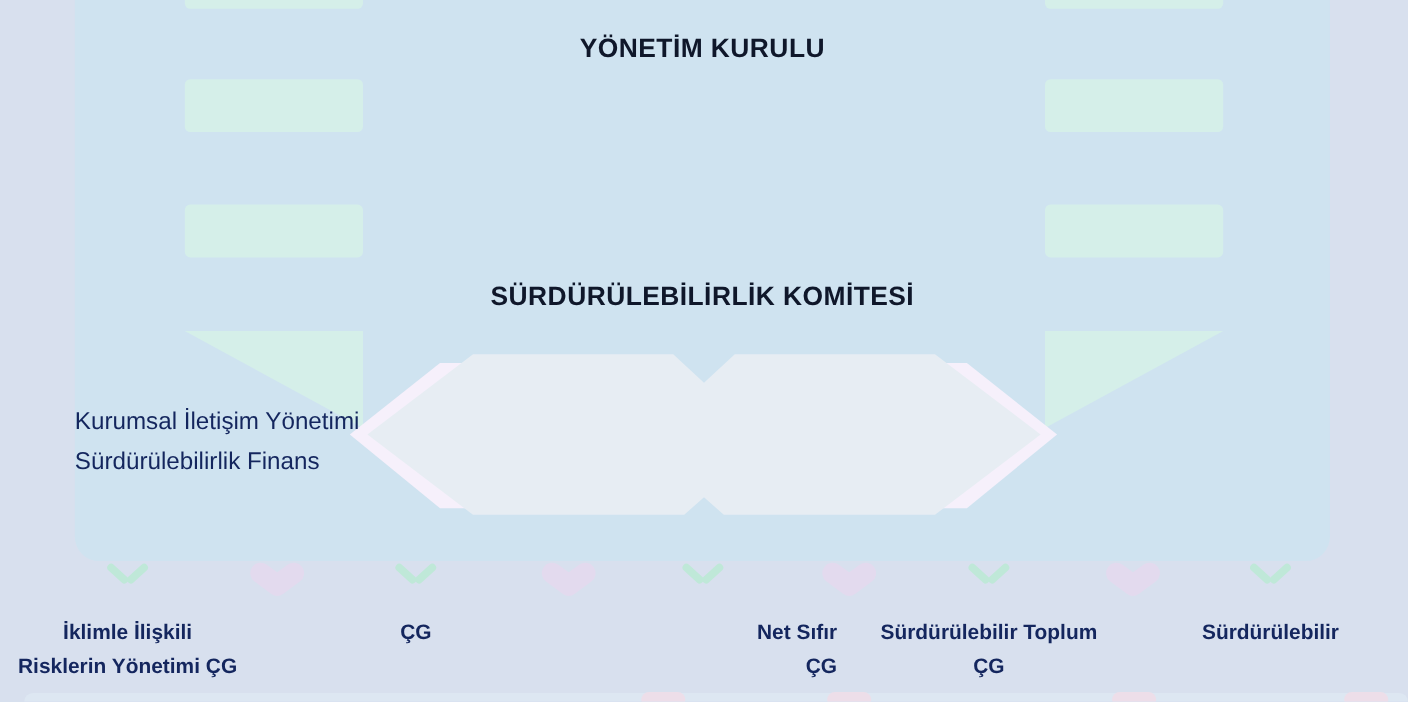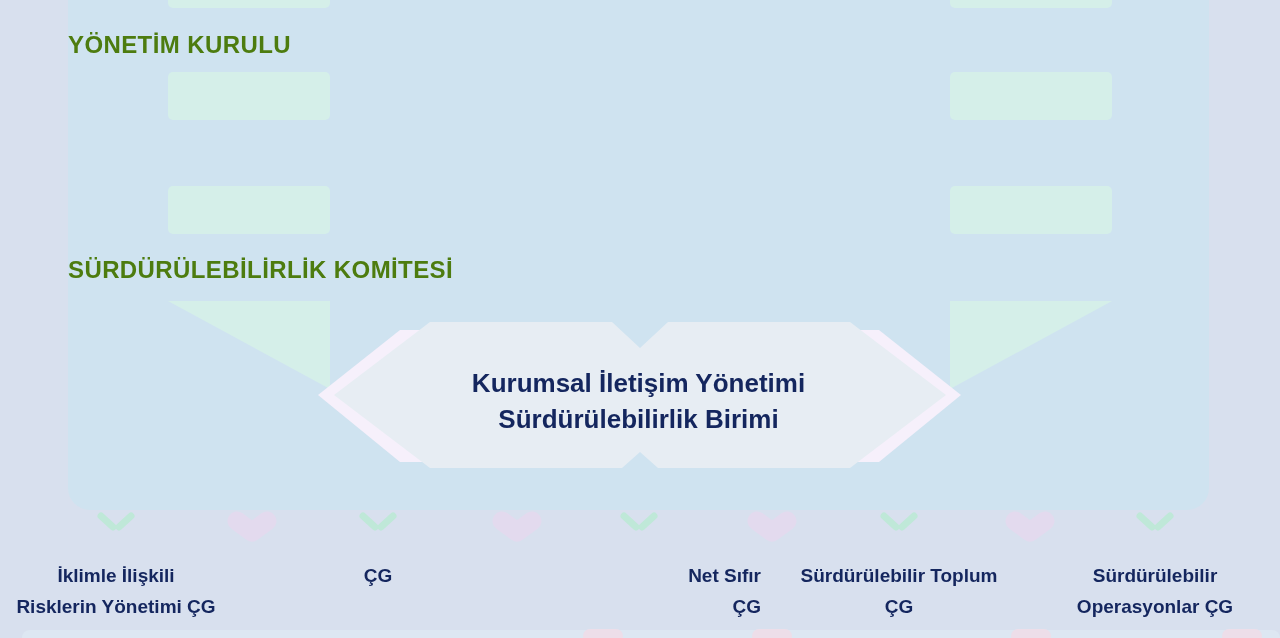--- a/index.html
+++ b/index.html
@@ -40,36 +40,36 @@
   
   .shapes{
     position:absolute;left:0;top:0;
     width:1280px;height:638px;
     pointer-events:none;
   }
   
   .lvl{
     position:absolute;
     left:68px;width:1141px;
+    text-align:center;
     font-weight:700;
     font-size:24px;
     letter-spacing:.4px;
     line-height:28px;
-    color:#4d7c0f;
+    color:#0f172a;
   }
   .lvl-board{top:31px;}
   .lvl-exec{top:145px;}
   .lvl-comm{top:256px;}
   
   .banner-text{
     position:absolute;
     left:68px;width:1141px;
-    text-align:center;
-    font-weight:700;
-    font-size:26px;
+    font-weight:400;
+    font-size:22px;
     line-height:28px;
     color:#14265e;
   }
   .banner-line1{top:369px;}
   .banner-line2{top:405px;}
   
   .wg{
     position:absolute;
     top:560px;
     width:244px;
@@ -129,35 +129,34 @@
       <rect x="752" y="629" width="40" height="14" rx="7"></rect>
       <rect x="1011" y="629" width="40" height="14" rx="7"></rect>
       <rect x="1222" y="629" width="40" height="14" rx="7"></rect>
     </g>
   </svg>
 
   <div class="lvl lvl-board">YÖNETİM KURULU</div>
   <div class="lvl lvl-comm">SÜRDÜRÜLEBİLİRLİK KOMİTESİ</div>
 
   <div class="banner-text banner-line1">Kurumsal İletişim Yönetimi</div>
-  <div class="banner-text banner-line2">Sürdürülebilirlik Birimi</div>
+  <div class="banner-text banner-line2">Sürdürülebilirlik Finans</div>
 
   <div class="wg" style="left:-6px;">
     <span>İklimle İlişkili</span>
     <span>Risklerin Yönetimi ÇG</span>
   </div>
   <div class="wg" style="left:256px;">
     <span>ÇG</span>
   </div>
   <div class="wg" style="left:517px;text-align:right;">
     <span>Net Sıfır</span>
     <span>ÇG</span>
   </div>
   <div class="wg" style="left:777px;">
     <span>Sürdürülebilir Toplum</span>
     <span>ÇG</span>
   </div>
   <div class="wg" style="left:1033px;">
     <span>Sürdürülebilir</span>
-    <span>Operasyonlar ÇG</span>
   </div>
 
 </div>
 
 </body></html>

